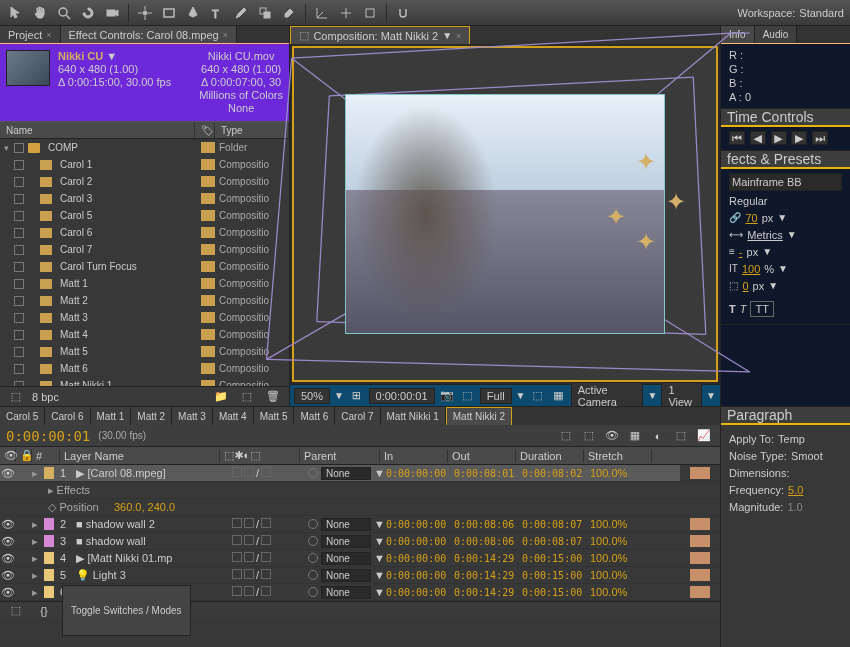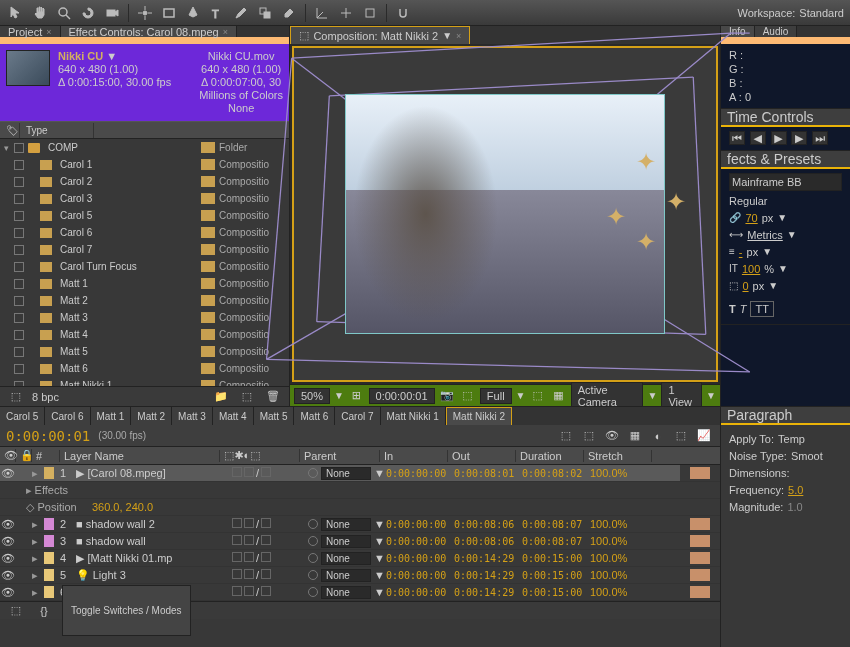--- a/index.html
+++ b/index.html
@@ -5,21 +5,21 @@
 *{box-sizing:border-box;margin:0;padding:0;font-family:Tahoma,Arial,sans-serif;font-size:11px;color:#ccc;user-select:none}
 body{background:#2b2b2b;width:850px;height:647px;overflow:hidden}
 .app{display:flex;flex-direction:column;width:100%;height:100%;background:#444}
 .toolbar{height:26px;background:linear-gradient(#555,#3a3a3a);display:flex;align-items:center;padding:0 6px;gap:4px;border-bottom:1px solid #222}
 .tbtn{width:20px;height:20px;display:flex;align-items:center;justify-content:center;border:1px solid transparent;border-radius:2px;cursor:pointer}
 .tbtn svg{width:14px;height:14px;fill:#bbb;stroke:#bbb}
 .sep{width:1px;height:18px;background:#2a2a2a;margin:0 2px}
 .workspace{margin-left:auto;display:flex;align-items:center;gap:4px;color:#aaa}
 .mid{display:flex;height:380px}
 .left{width:290px;display:flex;flex-direction:column;background:#383838;border-right:1px solid #222}
-.tabrow{display:flex;height:18px;background:#333;border-bottom:7px solid #fdba74}
+.tabrow{display:flex;height:18px;background:#333;border-bottom:1px solid #fdba74}
 .tab{padding:2px 8px;background:#3e3e3e;border-right:1px solid #222;font-size:10px;display:flex;align-items:center;gap:4px;cursor:pointer}
 .tab.active{background:#484848}
 .tab.sel{background:#4a4a4a;border:1px solid #d4a017;border-bottom:none}
 .x{color:#888;cursor:pointer;font-size:9px}
 .projhdr{display:flex;padding:6px;gap:8px;background:#6d28d9}
 .thumb{width:44px;height:36px;background:linear-gradient(135deg,#6a7a8a,#3a4a5a);border:1px solid #222}
 .pinfo{flex:1;font-size:10px;line-height:13px}
 .pinfo .tt{color:#d4b060;font-weight:bold}
 .pright{font-size:10px;line-height:13px;text-align:center}
 .colhdr{display:flex;background:#4a4a4a;border-top:1px solid #555;border-bottom:1px solid #222;height:18px;align-items:center}
@@ -38,21 +38,21 @@
 .twist{width:10px;color:#999;font-size:9px}
 .pfoot{height:20px;background:#3a3a3a;border-top:1px solid #222;display:flex;align-items:center;padding:0 6px;gap:6px;font-size:10px}
 .center{flex:1;display:flex;flex-direction:column;background:#2a2a2a}
 .comptab{height:18px;background:#333;display:flex}
 .viewer{flex:1;background:#3a3a3a;position:relative;border:2px solid #d4a017;margin:2px}
 .canvas{position:absolute;left:50%;top:50%;transform:translate(-50%,-50%);width:320px;height:240px;background:linear-gradient(180deg,#e8f0f8 0%,#c0d0e0 40%,#889 40%,#556 100%);border:1px solid #7fc8c8}
 .canvas::before{content:"";position:absolute;inset:0;background:radial-gradient(ellipse 120px 180px at 25% 50%,rgba(90,80,70,.9),transparent 60%)}
 .guides{position:absolute;inset:-40px;pointer-events:none}
 .guides line{stroke:#9a8ac8;stroke-width:1}
 .spark{position:absolute;color:#d4b068;font-size:24px}
-.vfoot{height:22px;background:#4d7c0f;border-top:1px solid #222;display:flex;align-items:center;padding:0 4px;gap:4px;font-size:10px}
+.vfoot{height:22px;background:#0c4a6e;border-top:1px solid #222;display:flex;align-items:center;padding:0 4px;gap:4px;font-size:10px}
 .vfoot .pill{background:#333;border:1px solid #222;padding:1px 6px;display:flex;align-items:center;gap:3px}
 .right{width:130px;background:#0f172a;border-left:1px solid #222;display:flex;flex-direction:column}
 .panel{border-bottom:1px solid #222}
 .panhdr{height:18px;background:#3e3e3e;display:flex;align-items:center;padding:0 6px;font-size:14px;border-bottom:2px solid #eab308}
 .panbody{padding:4px 8px;font-size:10px;line-height:14px}
 .rgb{font-family:monospace;font-size:10px}
 .btn-sm{width:16px;height:14px;background:#333;border:1px solid #222;display:inline-flex;align-items:center;justify-content:center;margin-right:2px;cursor:pointer}
 .field{display:flex;align-items:center;gap:4px;margin:3px 0;font-size:10px}
 .gold{color:#d4a017;text-decoration:underline}
 .lower{flex:1;display:flex;background:#383838;border-top:1px solid #222;overflow:hidden}
@@ -79,21 +79,21 @@
 .lrow .clr{width:10px;height:12px}
 .lrow .nm{width:156px;padding-left:4px;display:flex;align-items:center;gap:4px}
 .lrow .sw{width:80px;display:flex;gap:2px;padding-left:4px}
 .lrow .par{width:78px;display:flex;align-items:center;gap:3px}
 .lrow .tc{width:68px;color:#d4a017;font-family:monospace;font-size:10px}
 .lrow .pct{width:46px;color:#d4a017}
 .lrow.sel{background:#5a5a5a}
 .link{width:10px;height:10px;border:1px solid #777;border-radius:5px}
 .dd{background:#2a2a2a;border:1px solid #222;padding:0 4px;font-size:10px;width:50px}
 .swb{width:10px;height:10px;border:1px solid #666}
-.sub{padding-left:26px;color:#aaa}
+.sub{padding-left:48px;color:#aaa}
 .posval{color:#d4a017}
 .tlfoot{height:18px;background:#3a3a3a;border-top:1px solid #222;display:flex;align-items:center;padding:0 6px;gap:8px;font-size:10px}
 .modebtn{background:#444;border:1px solid #222;padding:19px 8px;font-size:10px;cursor:pointer}
 .bars{width:40px;display:flex;flex-direction:column}
 .bar{height:17px;border-bottom:1px solid #333;display:flex;align-items:center;justify-content:center}
 .bseg{width:20px;height:12px;background:#c8906a}
 .pright2{width:130px;background:#383838;border-left:1px solid #222}
 </style>
 </head>
 <body>
@@ -214,20 +214,21 @@
 </div>
 <div class="pright">
 <div>Nikki CU.mov</div>
 <div>640 x 480 (1.00)</div>
 <div>Δ 0:00:07:00, 30</div>
 <div>Millions of Colors</div>
 <div>None</div>
 </div>
 </div>
 <div class="colhdr">
+<div class="colh name">Name</div>
 <div class="colh lbl">🏷</div>
 <div class="colh type">Type</div>
 </div>
 <div class="plist" id="plist">
           <div class="prow">
             <span class="twist">▾</span>
             <span class="cb"></span>
             <span class="fo"></span>
             <span class="pname">COMP</span>
             <span class="plabel"></span>

